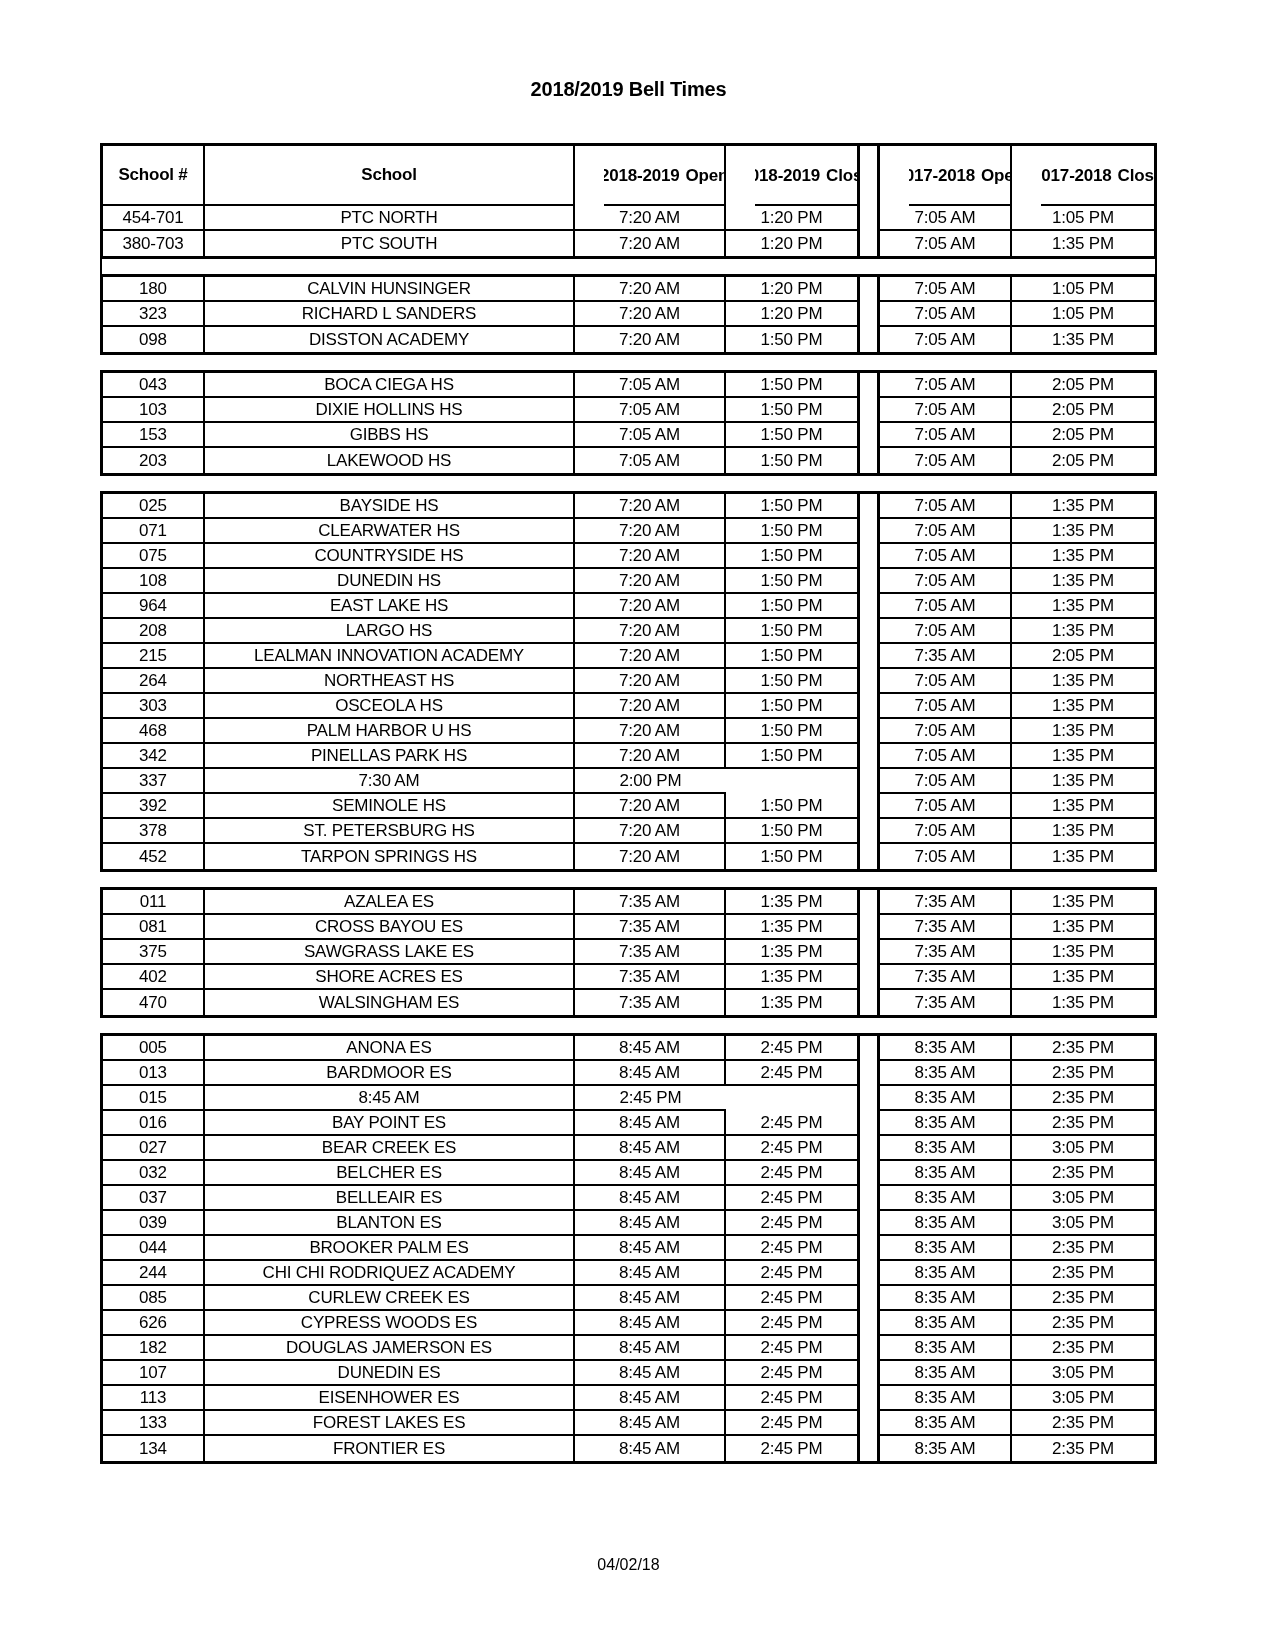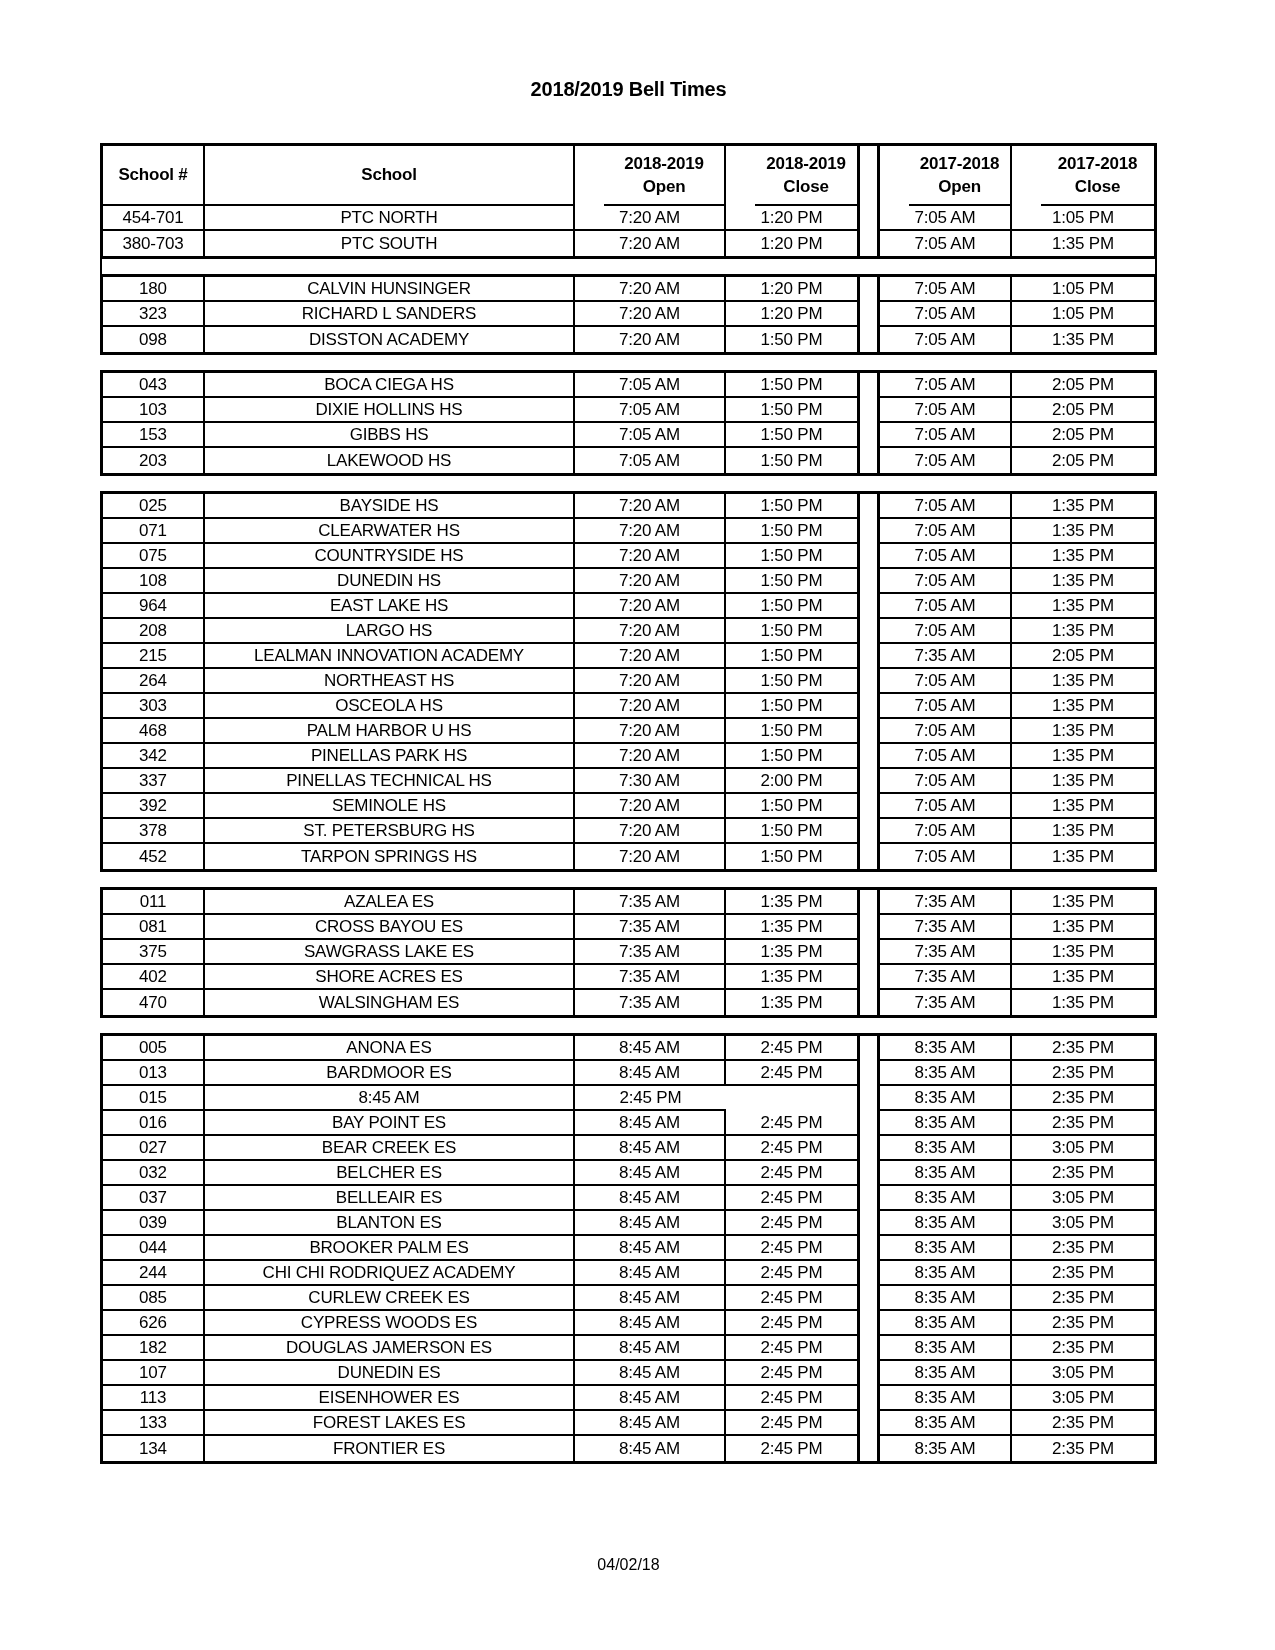--- a/index.html
+++ b/index.html
@@ -52,21 +52,21 @@
     font-size: 17px;
     letter-spacing: -0.2px;
     white-space: nowrap;
     overflow: hidden;
   }
   .row > div:last-child { border-right: none; }
   .row:not(:last-child) > div { border-bottom: 2px solid #000; }
 
   .header-row { height: 60px; }
   .header-row > div { font-weight: bold; }
-  .hcell2 { flex-direction: column; gap: 6px; margin-left: 29px; }
+  .hcell2 { flex-direction: row; gap: 6px; margin-left: 29px; }
   .hcell2 > div { line-height: 17px; }
 
   .connector {
     height: 15px;
     width: 1057px;
     border-left: 2px solid #000;
     border-right: 2px solid #000;
     background: #fff;
   }
   .block-gap { height: 15px; width: 1057px; background: #fff; }
@@ -283,21 +283,20 @@
             <div>1:50 PM</div>
           </div>
           <div class="row">
             <div>342</div>
             <div>PINELLAS PARK HS</div>
             <div>7:20 AM</div>
             <div>1:50 PM</div>
           </div>
           <div class="row">
             <div>337</div>
-            <div>PINELLAS TECHNICAL HS</div>
             <div>7:30 AM</div>
             <div>2:00 PM</div>
           </div>
           <div class="row">
             <div>392</div>
             <div>SEMINOLE HS</div>
             <div>7:20 AM</div>
             <div>1:50 PM</div>
           </div>
           <div class="row">

